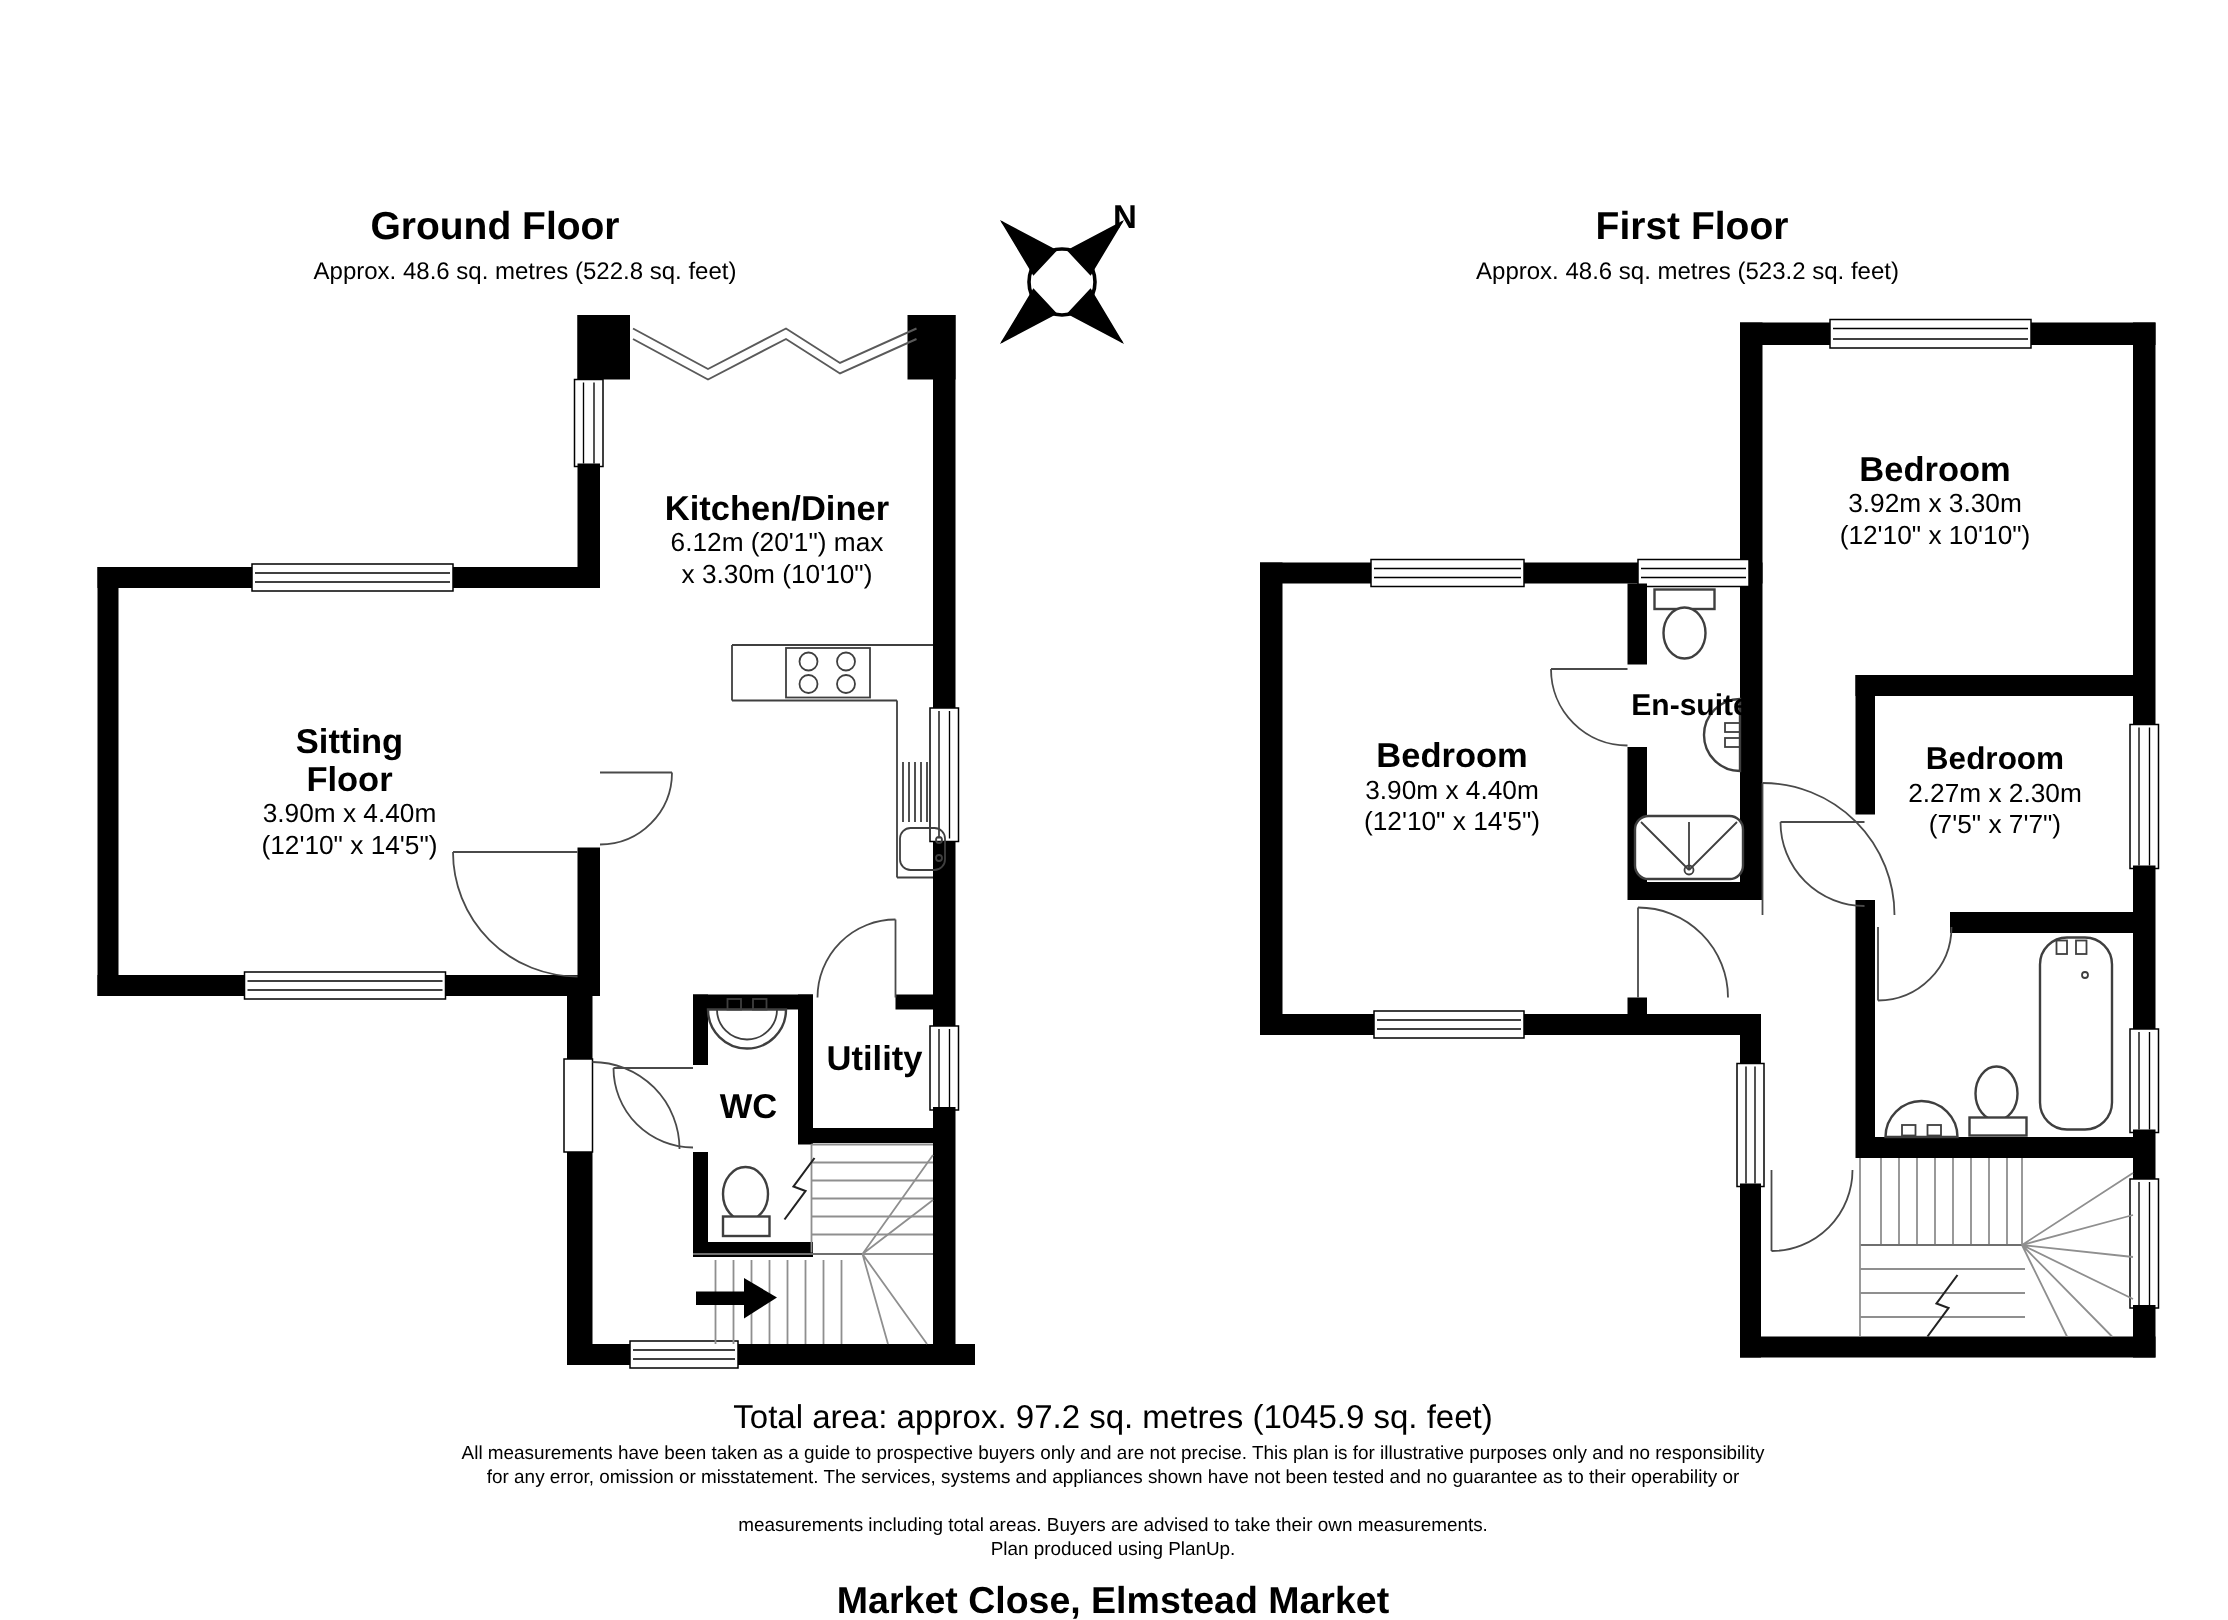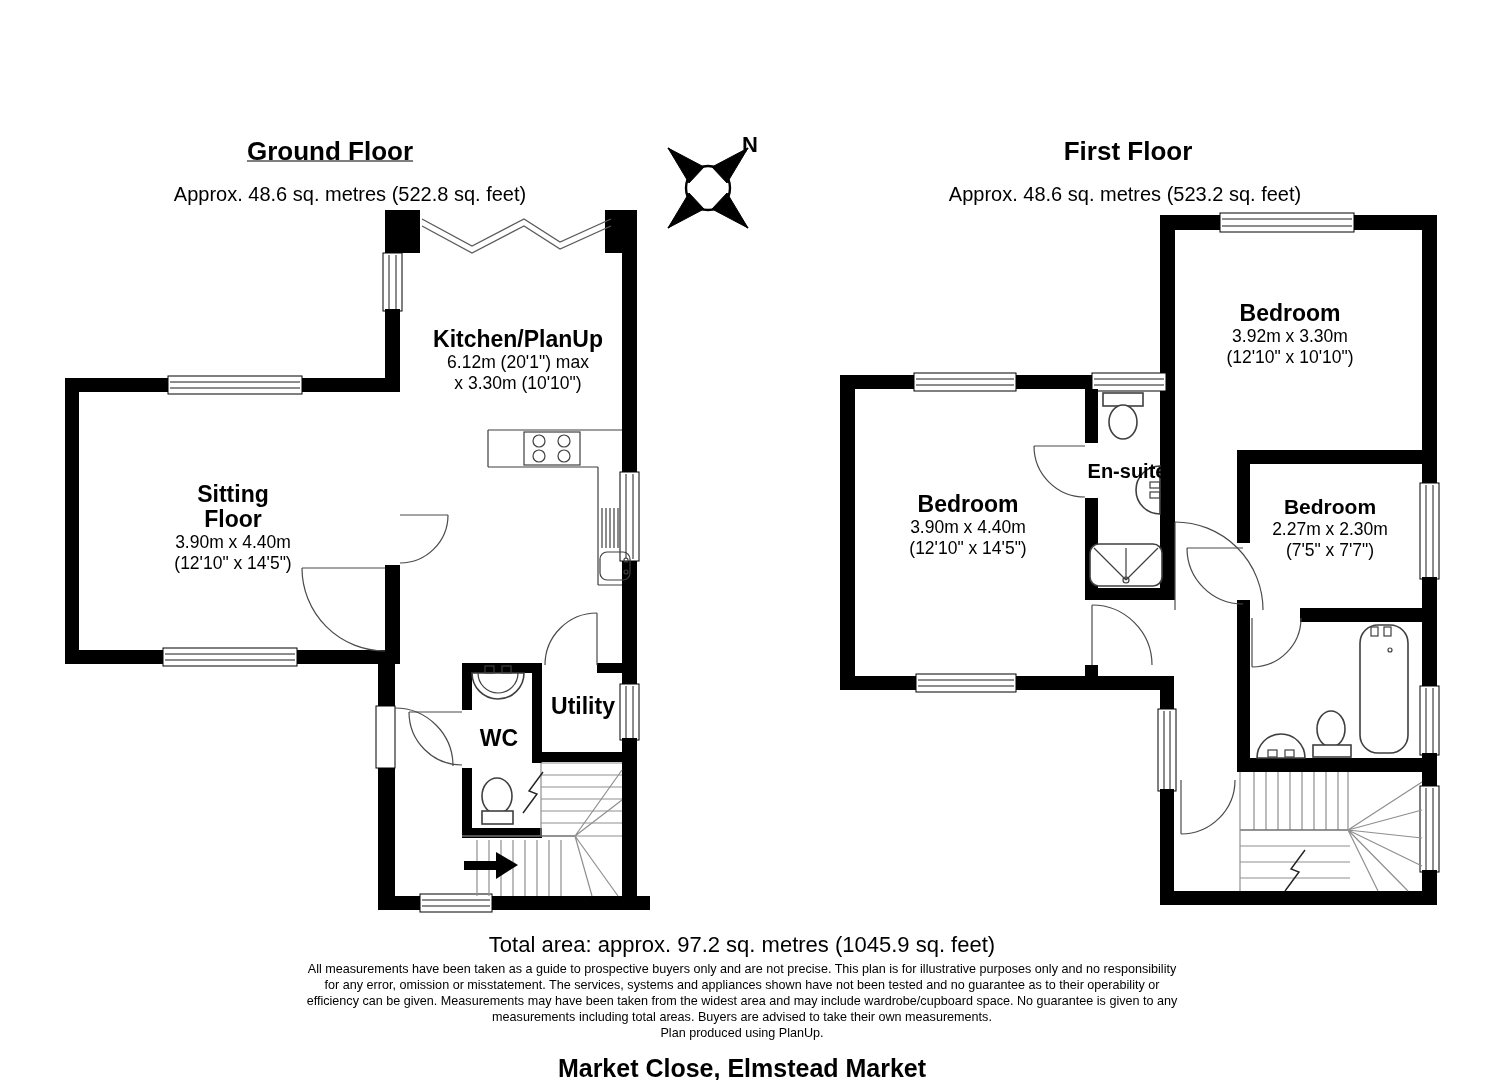--- a/index.html
+++ b/index.html
@@ -1,21 +1,21 @@
 <!DOCTYPE html>
 <html><head>
 <meta charset="utf-8">
 <style>
   html,body{margin:0;padding:0;background:#fff;}
   #page{position:relative;width:1485px;height:1080px;background:#fff;overflow:hidden;
         font-family:"Liberation Sans", sans-serif;color:#000;}
   #plan-svg{position:absolute;left:0;top:0;}
   .lbl{position:absolute;transform:translate(-50%,-50%);text-align:center;white-space:nowrap;}
   .floor-title{font-size:26px;font-weight:bold;}
-  .floor-area{font-size:20px;margin-top:14px;}
+  .floor-area{font-size:16px;margin-top:2px;}
   .room-name{font-size:23px;font-weight:bold;line-height:25px;display:block;}
   .room-name.small{font-size:21px;}
   .room-dim{font-size:17.5px;line-height:21px;display:block;}
   .total-area{font-size:22px;}
   .disc{font-size:12.6px;line-height:15px;}
   .address{font-size:25px;font-weight:bold;}
   svg .wall{fill:#000;stroke:none;}
   svg .win{fill:#fff;stroke:#000;stroke-width:1;}
   svg .winline{stroke:#000;stroke-width:0.9;fill:none;}
   svg .fix{fill:#fff;stroke:#3f3f3f;stroke-width:1.6;}
@@ -315,39 +315,39 @@
       <path class="stair" d="M 1240 846 H 1350 M 1240 862 H 1350 M 1240 878 H 1350"></path>
       <polyline class="stairdark" points="1305,850 1291,869 1299,872 1285,891" style="stroke:#222;"></polyline>
       <g>
         <line class="leaf" x1="1181" y1="780" x2="1181" y2="834"></line>
         <path class="door" d="M 1181 834 A 54 54 0 0 0 1235 780"></path>
       </g>
     </g>
   </g>
 </svg>
 
-<div class="lbl" style="left:330px;top:151px;text-decoration:underline;">
+<div class="lbl" style="left:330px;top:151px;">
   <span class="floor-title">Ground Floor</span>
 </div>
 <div class="lbl floor-area" style="left:350px;top:180px;">Approx. 48.6 sq. metres (522.8 sq. feet)</div>
 
 <div class="lbl" style="left:1128px;top:151px;">
   <span class="floor-title">First Floor</span>
 </div>
 <div class="lbl floor-area" style="left:1125px;top:180px;">Approx. 48.6 sq. metres (523.2 sq. feet)</div>
 
 <div class="lbl" style="left:233px;top:528px;">
   <span class="room-name">Sitting</span>
   <span class="room-name">Floor</span>
   <span class="room-dim">3.90m x 4.40m</span>
   <span class="room-dim">(12'10" x 14'5")</span>
 </div>
 
 <div class="lbl" style="left:518px;top:360px;">
-  <span class="room-name">Kitchen/PlanUp</span>
+  <span class="room-name">Kitchen/Diner</span>
   <span class="room-dim">6.12m (20'1") max</span>
   <span class="room-dim">x 3.30m (10'10")</span>
 </div>
 
 <div class="lbl" style="left:499px;top:738px;">
   <span class="room-name">WC</span>
 </div>
 
 <div class="lbl" style="left:583px;top:706px;">
   <span class="room-name">Utility</span>
@@ -373,19 +373,18 @@
 
 <div class="lbl" style="left:1127px;top:471px;">
   <span class="room-name small" style="font-size:20px;">En-suite</span>
 </div>
 
 
 <div class="lbl total-area" style="left:742px;top:945px;">Total area: approx. 97.2 sq. metres (1045.9 sq. feet)</div>
 
 <div class="lbl disc" style="left:742px;top:969px;">All measurements have been taken as a guide to prospective buyers only and are not precise. This plan is for illustrative purposes only and no responsibility</div>
 <div class="lbl disc" style="left:742px;top:985px;">for any error, omission or misstatement. The services, systems and appliances shown have not been tested and no guarantee as to their operability or</div>
-<div class="lbl disc" style="left:742px;top:1001px;">efficiency can be given. Measurements may have been taken from the widest area and may include wardrobe/cupboard space. No guarantee is given to any</div>
 <div class="lbl disc" style="left:742px;top:1017px;">measurements including total areas. Buyers are advised to take their own measurements.</div>
 <div class="lbl disc" style="left:742px;top:1033px;">Plan produced using PlanUp.</div>
 
 <div class="lbl address" style="left:742px;top:1068px;">Market Close, Elmstead Market</div>
 
 </div>
 
 </body></html>

